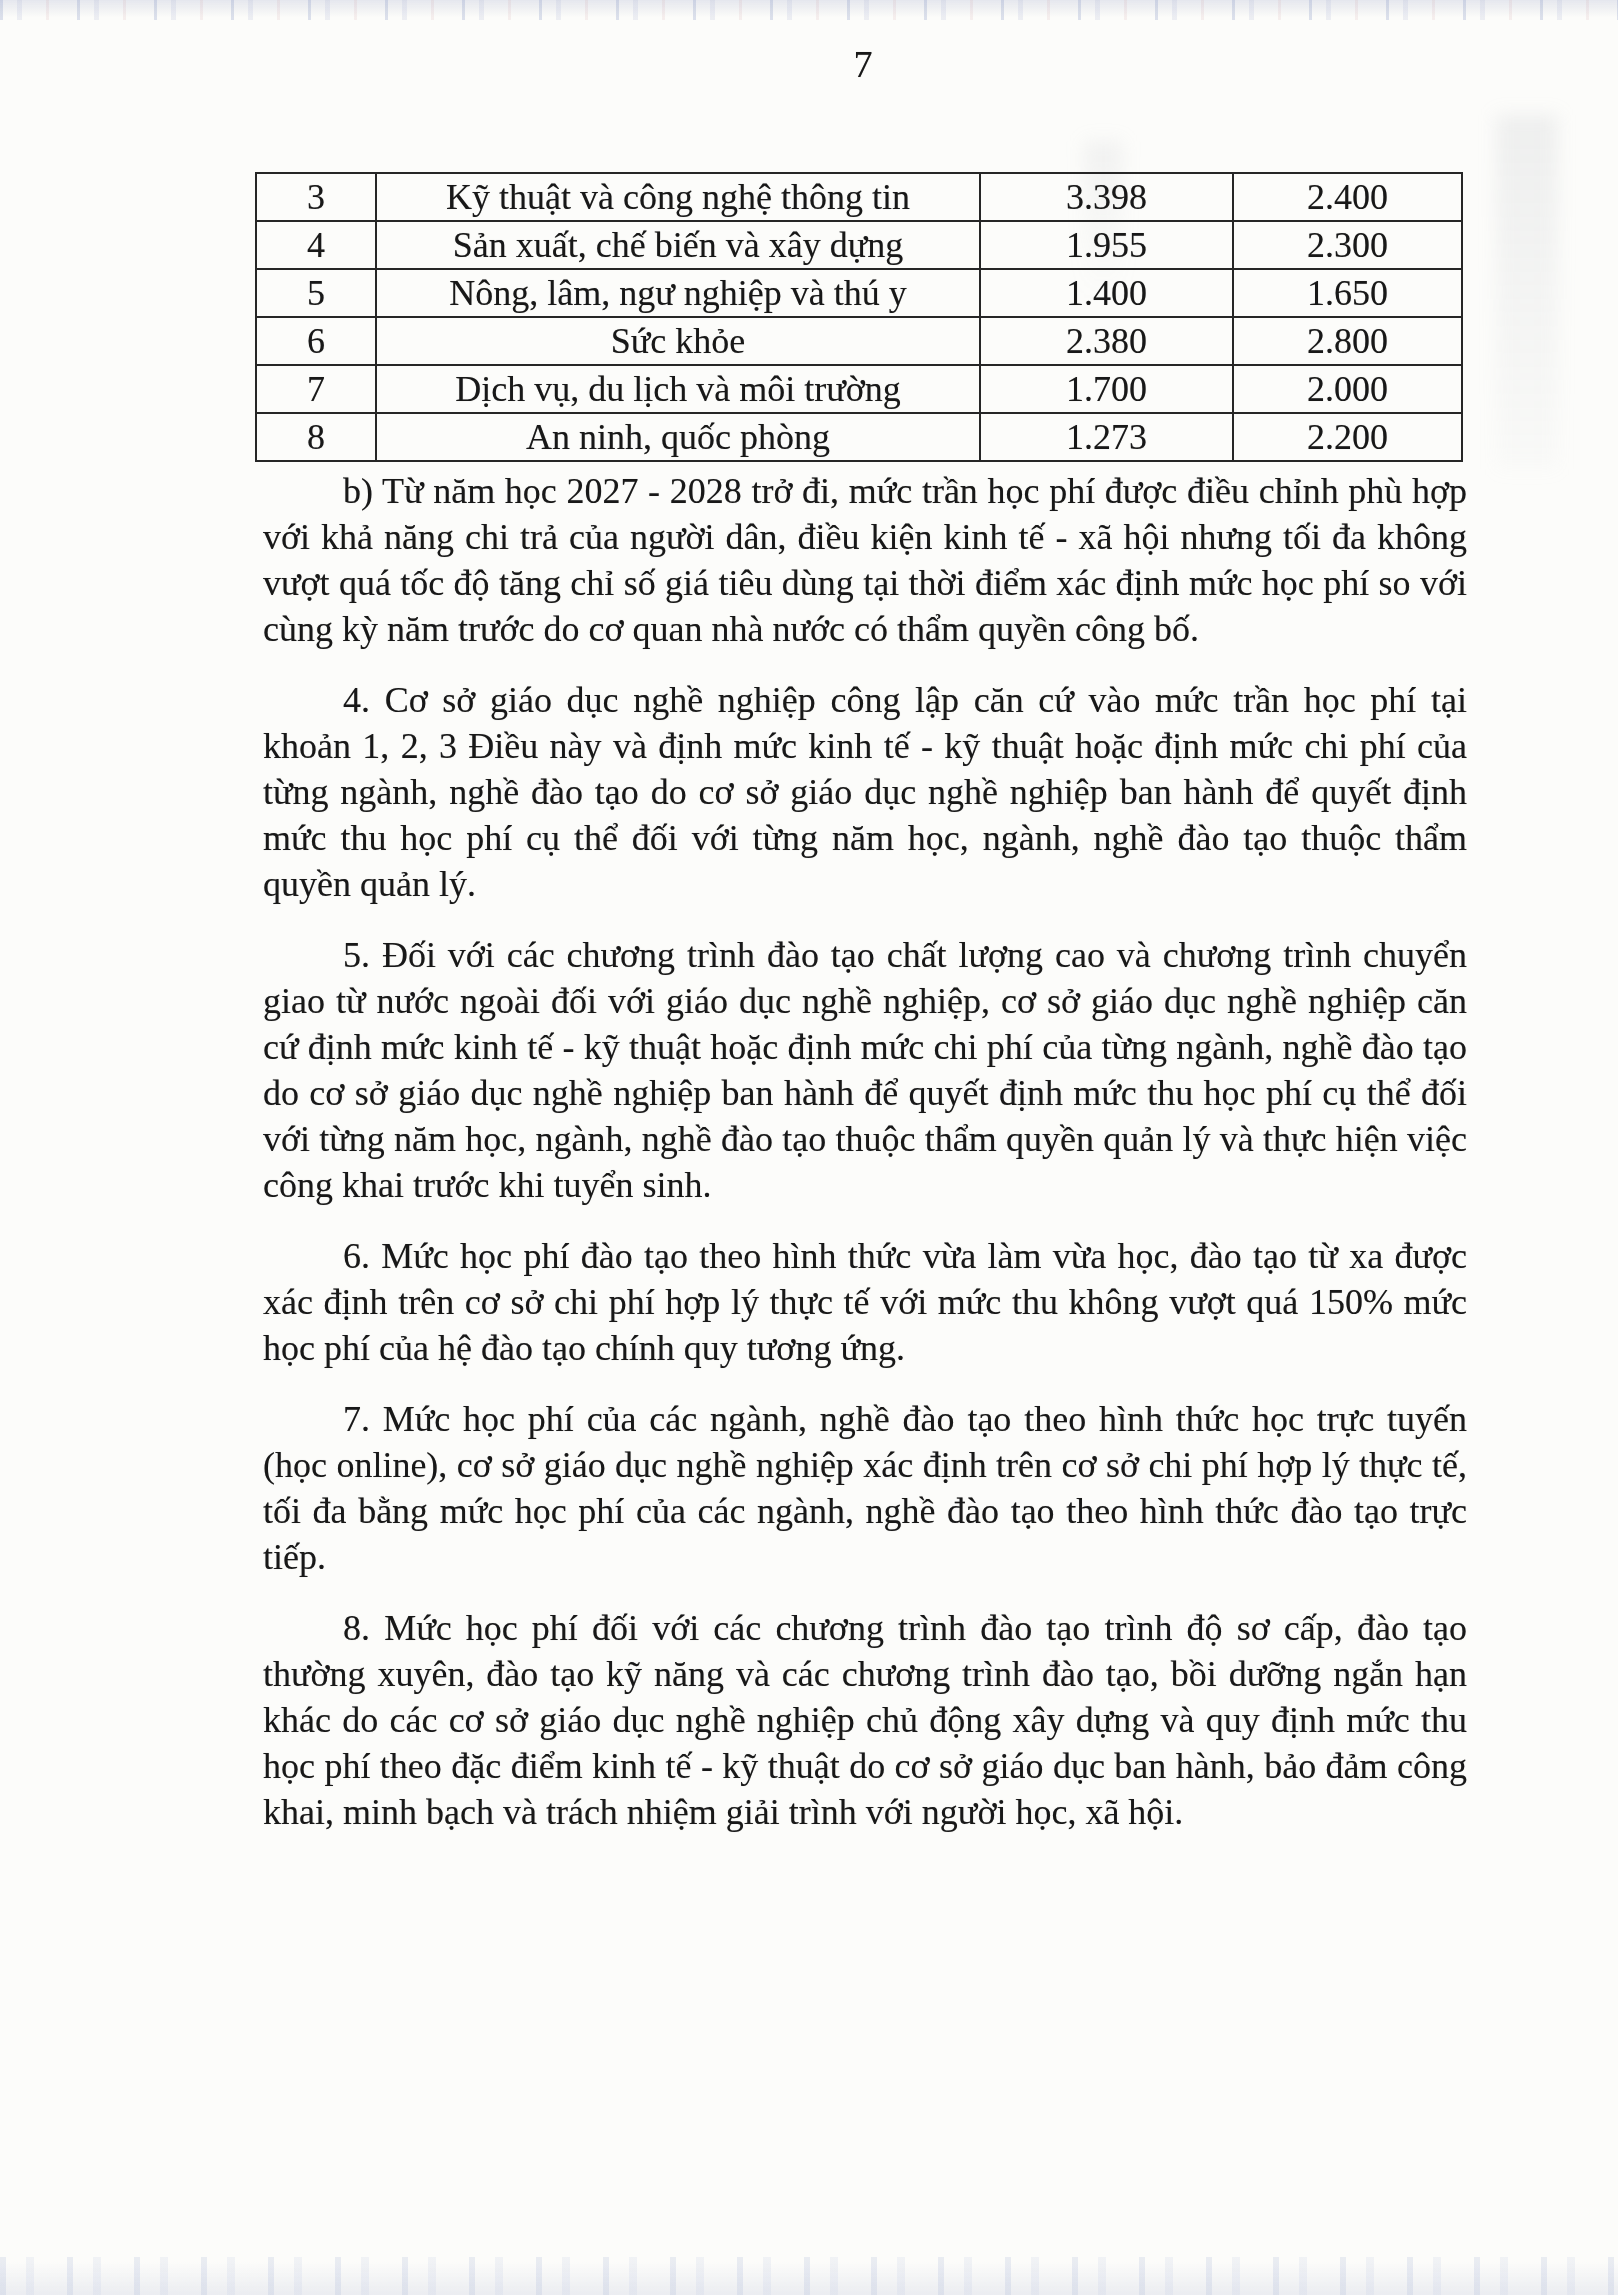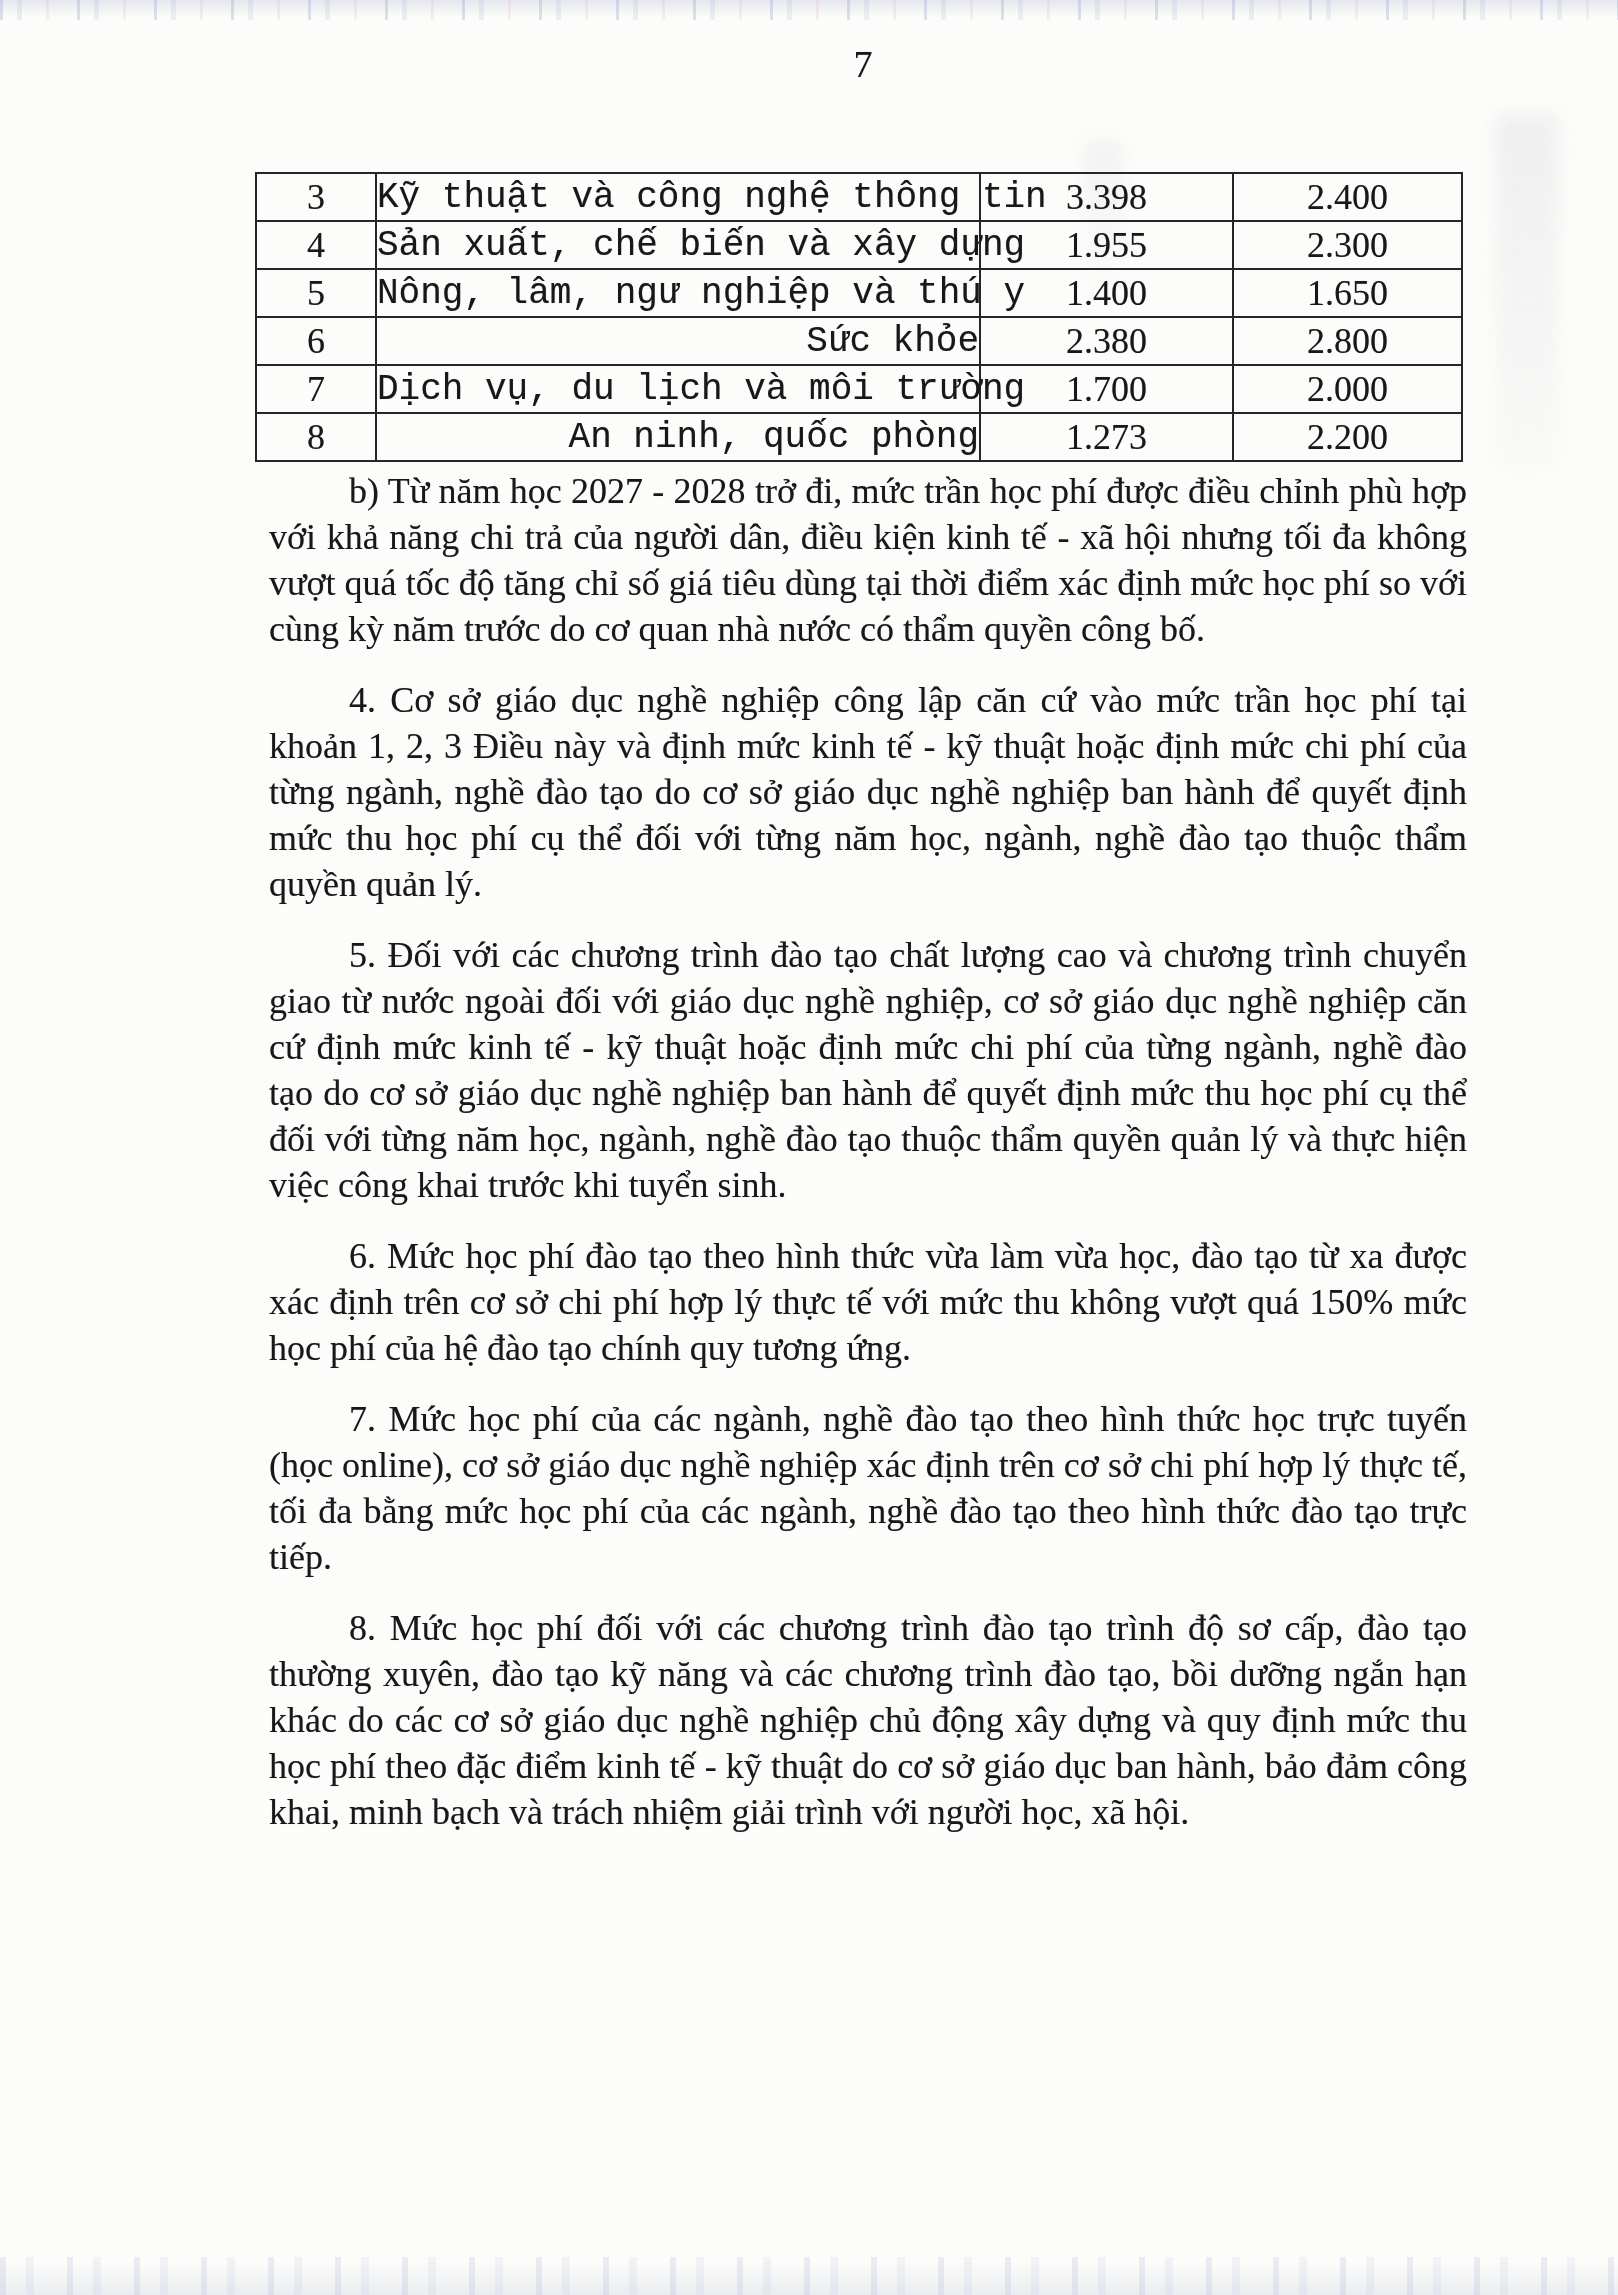--- a/index.html
+++ b/index.html
@@ -57,31 +57,31 @@
   table.fee-table td{
     border:2px solid #262626;
     height:46px;
     padding:0;
     vertical-align:middle;
     text-shadow:0 0 0.7px rgba(20,20,20,.4);
     overflow:visible;
     white-space:nowrap;
   }
   td.c-num{text-align:center;}
-  td.c-name{padding-left:15.7px;text-align:right;font-family:Liberation Mono, monospace;}
+  td.c-name{padding-left:15.7px;text-align:center;}
   td.c-val{text-align:center;}
 
   .body-text{
     position:absolute;top:451px;left:259px;width:1208px;
     font-size:36px;line-height:46px;
     text-align:justify;
     text-shadow:0 0 0.7px rgba(20,20,20,.4);
   }
   .body-text p{
-    margin:25px 0 0 10px;
+    margin:25px 0 0 4px;
     text-indent:80px;
   }
   .body-text p:first-child{margin-top:17px;}
 </style>
 </head>
 <body>
 
 <div class="page">
 
   <div class="scan-noise top"></div>

